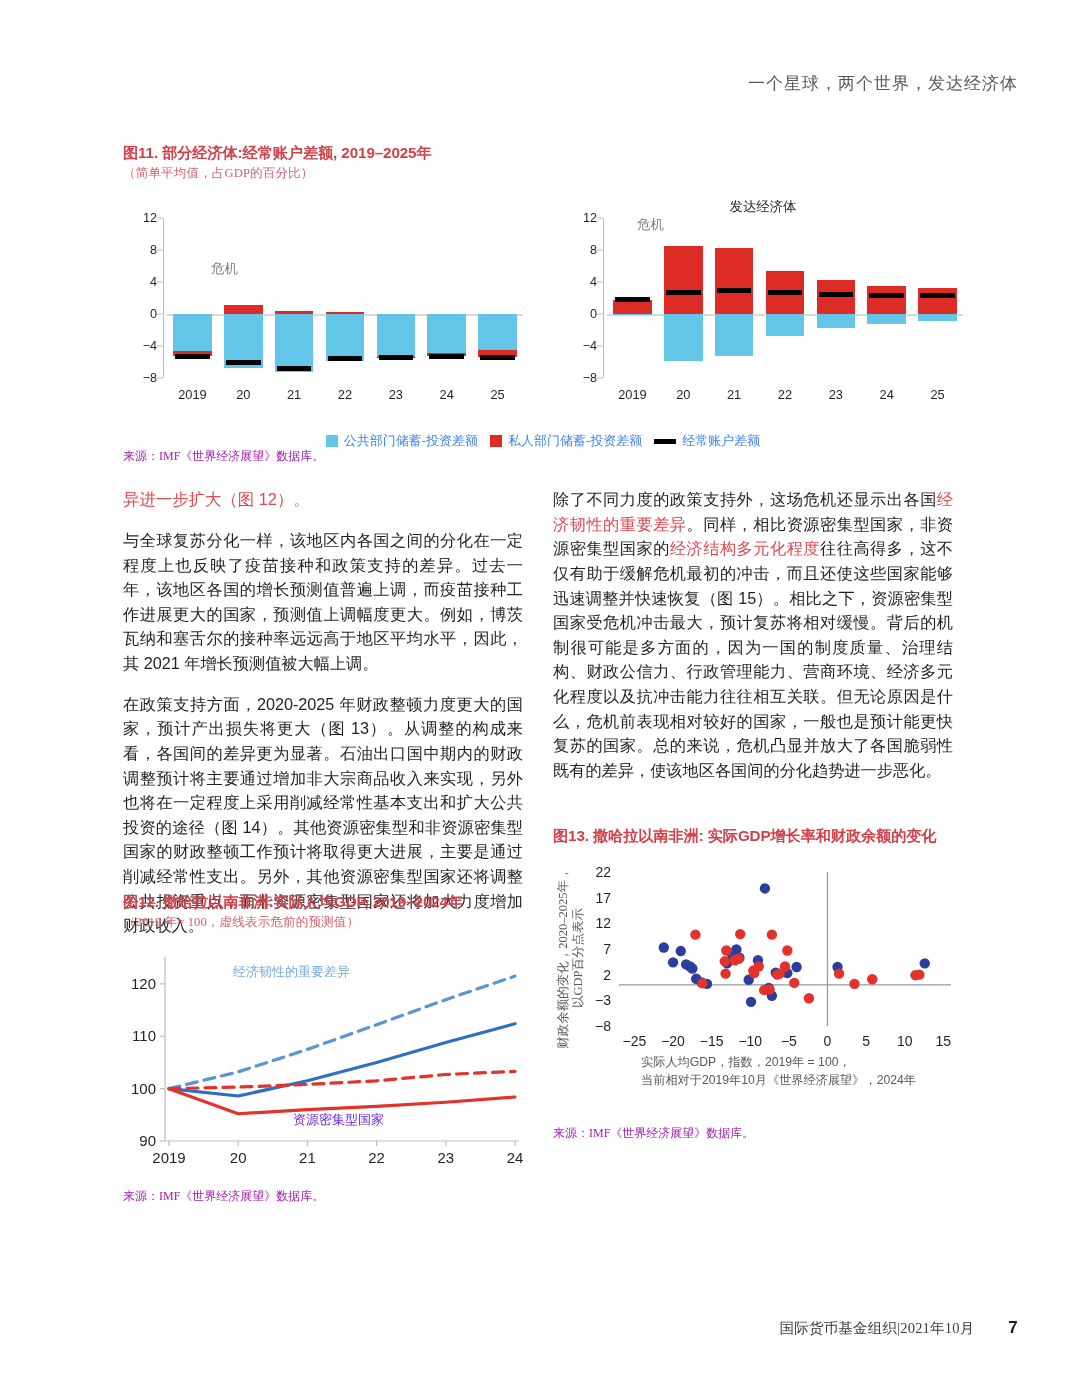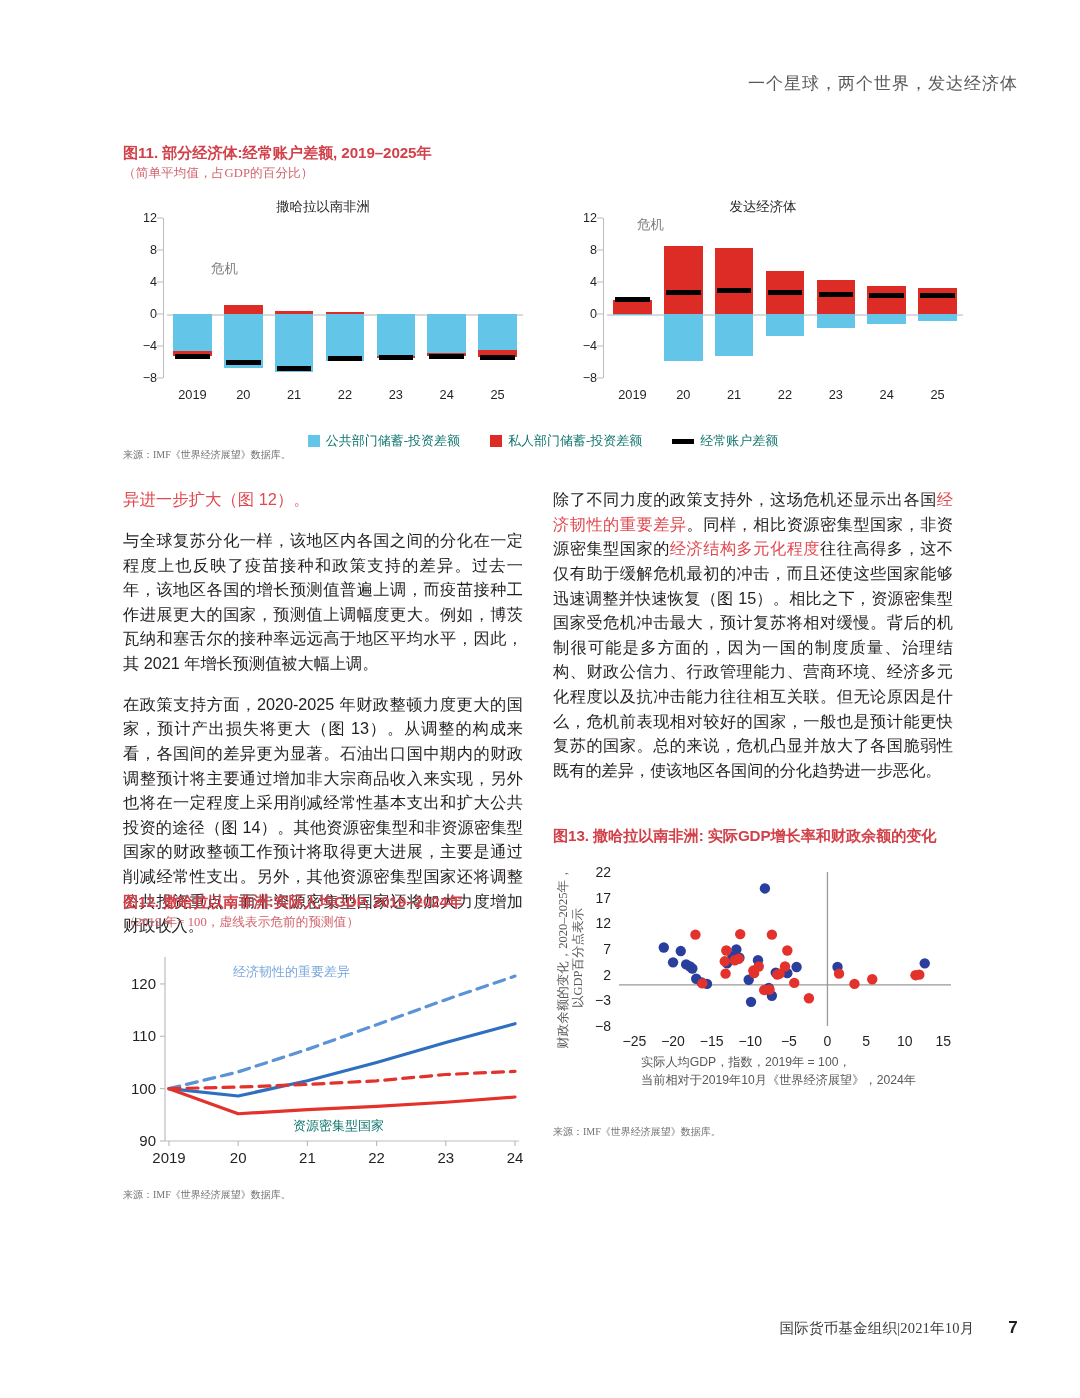--- a/index.html
+++ b/index.html
@@ -42,21 +42,21 @@
   }
   .fig-sub{
     font-family:"Liberation Serif",serif;
     font-size:12.6px;
     color:#d2616a;
     margin-top:2px;
     letter-spacing:.1px;
   }
   .src{
     font-family:"Liberation Serif",serif;
-    font-size:10px;color:#737373;
+    font-size:12px;color:#a21caf;
   }
 
   
   #fig11{position:absolute;left:123px;top:143px;width:840px;}
   #fig11 .charts{position:relative;height:205px;margin-top:18px;}
   .panel{position:absolute;top:0;height:205px;}
   .panel .ptitle{
     position:absolute;top:-2px;width:100%;text-align:center;
     font-family:"Liberation Sans",sans-serif;
     font-size:13.4px;color:#231f20;
@@ -97,22 +97,22 @@
     font-family:"Liberation Sans",sans-serif;
     font-size:12.8px;color:#231f20;
   }
   .crisis{
     position:absolute;
     font-family:"Liberation Serif",serif;
     font-size:13.4px;color:#7f7f81;
   }
   .legend{
     position:absolute;left:0;right:0;top:232px;
-    display:flex;justify-content:center;align-items:flex-end;gap:30px;
-    font-family:"Liberation Serif",serif;font-size:13px;color:#0f766e;
+    display:flex;justify-content:center;align-items:flex-end;gap:12px;
+    font-family:"Liberation Serif",serif;font-size:13px;color:#3b82f6;
   }
   .legend .item{display:flex;align-items:center;gap:6px;}
   .swatch{width:12px;height:12px;display:inline-block;}
   .swatch.pub{background:#63c6e8;}
   .swatch.priv{background:#dd2b26;}
   .swatch.ca{background:#000;height:5px;width:22px;}
 
   
   .col{
     position:absolute;width:400px;
@@ -155,21 +155,20 @@
 
   <div class="header">一个星球，两个世界，发达经济体</div>
 
   <div id="fig11">
     <div class="fig-title">图11. 部分经济体:经常账户差额, 2019–2025年</div>
     <div class="fig-sub">（简单平均值，占GDP的百分比）</div>
 
     <div class="charts">
 
       <div class="panel" id="panelA" style="left:0px;width:400px;">
-        <div class="ptitle">撒哈拉以南非洲</div>
         <div class="axis-y">
             <div class="ytick" style="top: 160px;">−8</div>
             <div class="ytick" style="top: 128px;">−4</div>
             <div class="ytick" style="top: 96px;">0</div>
             <div class="ytick" style="top: 64px;">4</div>
             <div class="ytick" style="top: 32px;">8</div>
             <div class="ytick" style="top: 0px;">12</div>
           </div>
         <div class="yaxisline"></div>
         <div class="plot" id="plotA">
@@ -346,21 +345,21 @@
           <line x1="322.8" y1="196" x2="322.8" y2="201" stroke="#bdbdbd" stroke-width="1.2"></line>
           <text x="322.8" y="218" text-anchor="middle" font-size="15" font-family="&quot;Liberation Sans&quot;, sans-serif" fill="#231f20">23</text>
           <line x1="392" y1="196" x2="392" y2="201" stroke="#bdbdbd" stroke-width="1.2"></line>
           <text x="392" y="218" text-anchor="middle" font-size="15" font-family="&quot;Liberation Sans&quot;, sans-serif" fill="#231f20">24</text>
           <path d="M46 143.64705882352942 L115.2 150.97647058823532 L184.4 135.79411764705884 L253.6 117.47058823529412 L322.8 97.57647058823531 L392 78.72941176470584" fill="none" stroke="#2f6fc0" stroke-width="3.2" stroke-linecap="round" stroke-linejoin="round"></path>
           <path d="M46 143.64705882352942 L115.2 126.8941176470588 L184.4 104.38235294117646 L253.6 79.77647058823528 L322.8 54.64705882352942 L392 31.088235294117652" fill="none" stroke="#5b93d6" stroke-width="3.2" stroke-linecap="round" stroke-linejoin="round" stroke-dasharray="11 7"></path>
           <path d="M46 143.64705882352942 L115.2 168.77647058823527 L184.4 164.58823529411765 L253.6 161.44705882352943 L322.8 157.25882352941173 L392 152.02352941176468" fill="none" stroke="#e2322b" stroke-width="3.2" stroke-linecap="round" stroke-linejoin="round"></path>
           <path d="M46 143.64705882352942 L115.2 142.0764705882353 L184.4 139.45882352941177 L253.6 135.79411764705884 L322.8 129.51176470588234 L392 126.37058823529412" fill="none" stroke="#e2322b" stroke-width="3.2" stroke-linecap="round" stroke-linejoin="round" stroke-dasharray="11 7"></path>
         </svg>
       <div class="f12lab" id="f12annA" style="left: 110px; top: 18px; color: rgb(122, 168, 221);">经济韧性的重要差异</div>
-      <div class="f12lab" id="f12annB" style="left: 170px; top: 172px; color: #0f766e;">资源密集型国家</div>
+      <div class="f12lab" id="f12annB" style="left: 170px; top: 166px; color: #6d28d9;">资源密集型国家</div>
     </div>
     <div class="src" style="margin-top:8px;">来源：IMF《世界经济展望》数据库。</div>
   </div>
 
   <div id="fig13">
     <div class="fig-title">图13. 撒哈拉以南非洲: 实际GDP增长率和财政余额的变化</div>
     <div class="plotwrap">
       <svg id="f13svg" viewBox="0 0 410 215" width="410" height="215">
           <g transform="translate(14,100) rotate(-90)">
             <text text-anchor="middle" font-size="12.5" font-family="&quot;Liberation Serif&quot;, serif" fill="#58585a" y="0">财政余额的变化，2020–2025年，</text>

